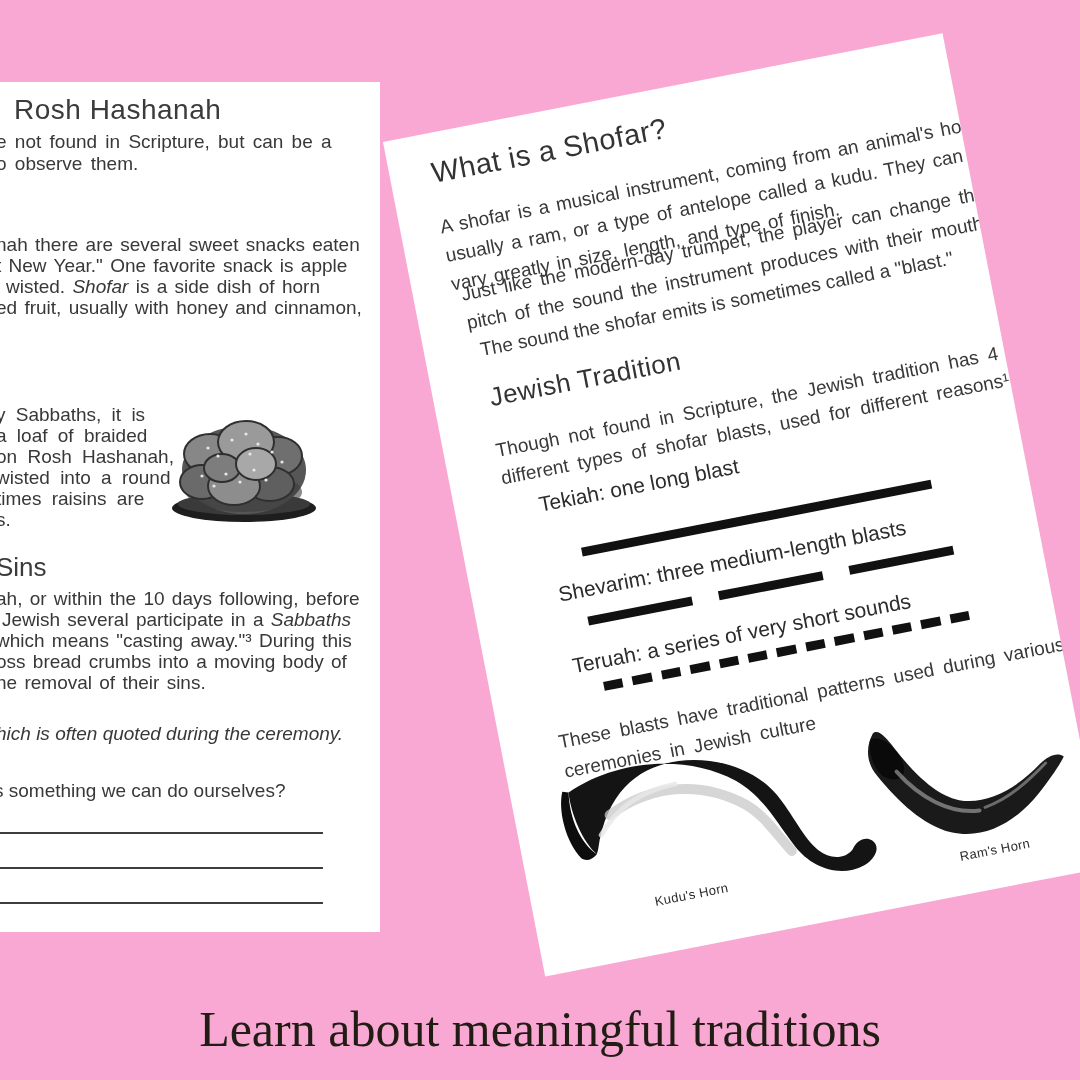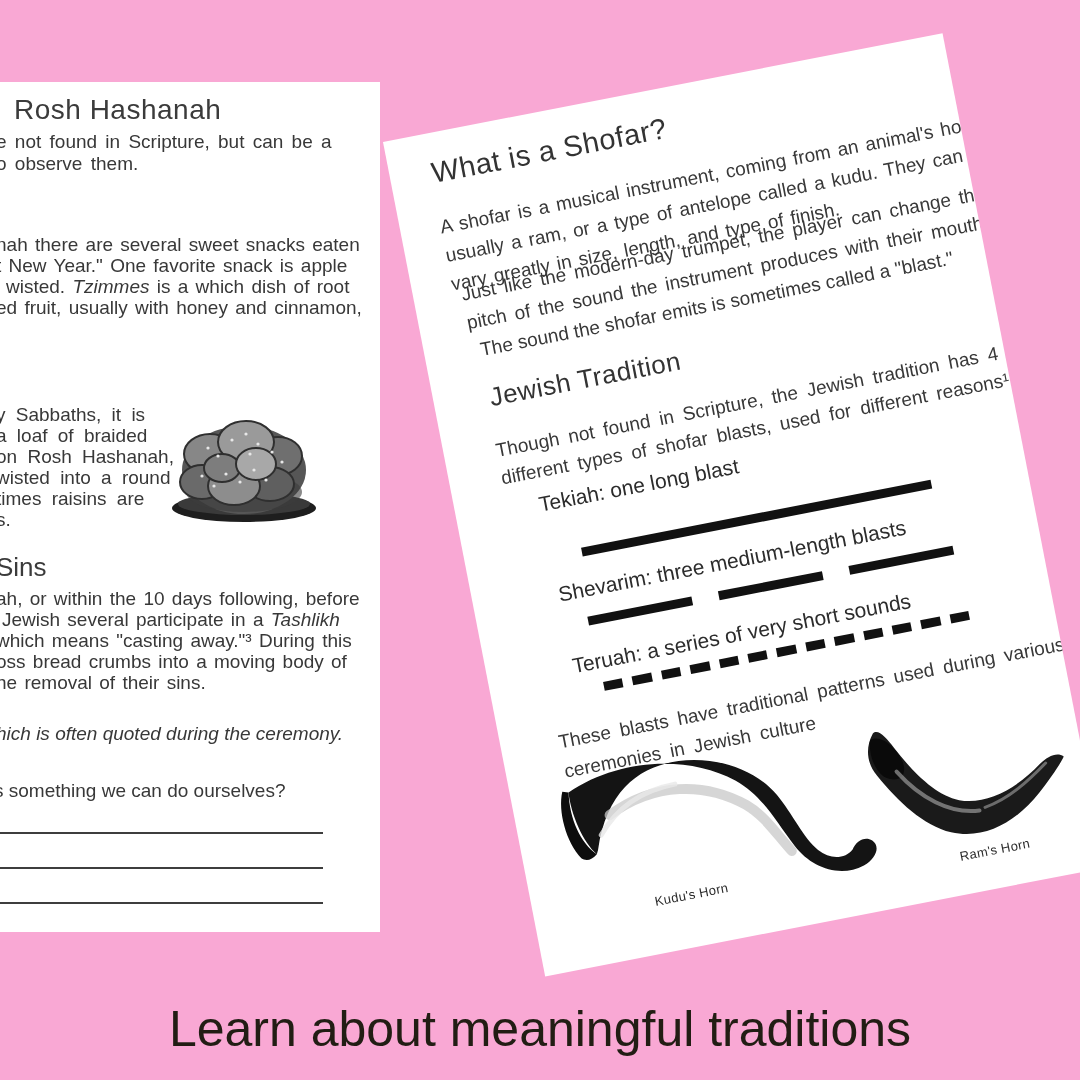--- a/index.html
+++ b/index.html
@@ -41,38 +41,38 @@
   .blast-bar{display:flex;}
   .blast-bar span{height:9px;background:#111;flex:1;}
   .bb0{left:117px;top:436px;width:356px;}
   .bb1{left:110px;top:505px;width:372px;gap:27px;}
   .bb2{left:113px;top:572px;width:372px;gap:10px;}
   .horn-label{font-size:13px;color:#2b2b2b;letter-spacing:.3px;white-space:nowrap;}
   .kudu-label{left:122px;top:790px;} .ram-label{left:430px;top:804px;}
   .kudu-svg{left:34px;top:634px;} .ram-svg{left:354px;top:646px;}
 
   .caption{position:absolute;left:0;right:0;top:1000px;text-align:center;
-           font-family:Liberation Sans, sans-serif;font-size:50px;color:#221d14;letter-spacing:0;}
+           font-family:Liberation Serif, serif;font-size:50px;color:#221d14;letter-spacing:0;}
   i{font-style:italic;}
 </style>
 </head>
 <body style="background: rgb(222, 191, 66);">
 
 <div class="canvas" style="background: #f9a8d4;">
 
   <div class="page page-left">
     <div class="abs lp-title">Rosh Hashanah</div>
     <div class="abs lines lp-intro">
         <div class="ln"><span>e not found in Scripture, but can be a</span></div>
         <div class="ln"><span>o observe them.</span></div>
       </div>
     <div class="abs lines lp-snacks">
         <div class="ln"><span>nah there are several sweet snacks eaten</span></div>
         <div class="ln"><span>t New Year." One favorite snack is apple</span></div>
-        <div class="ln"><span>wisted. </span><i>Tzimmes</i><span> is a which dish of root</span></div>
+        <div class="ln"><span>wisted. </span><i>Shofar</i><span> is a side dish of horn</span></div>
         <div class="ln"><span>ed fruit, usually with honey and cinnamon,</span></div>
       </div>
     <div class="abs lines lp-challah-text">
         <div class="ln"><span>y Sabbaths, it is</span></div>
         <div class="ln"><span>a loaf of braided</span></div>
         <div class="ln"><span>on Rosh Hashanah,</span></div>
         <div class="ln"><span>wisted into a round</span></div>
         <div class="ln"><span>times raisins are</span></div>
         <div class="ln"><span>s.</span></div>
       </div>
@@ -106,21 +106,21 @@
           <circle cx="104" cy="86" r="1.6"></circle>
           <circle cx="40" cy="82" r="1.6"></circle>
         <circle cx="52" cy="92" r="1.6"></circle>
           <circle cx="88" cy="60" r="1.6"></circle>
       </g>
     </svg>
 
     <div class="abs lp-sins">Sins</div>
     <div class="abs lines lp-tashlikh">
         <div class="ln"><span>ah, or within the 10 days following, before</span></div>
-        <div class="ln"><span>Jewish several participate in a </span><i>Tashlikh</i></div>
+        <div class="ln"><span>Jewish several participate in a </span><i>Sabbaths</i></div>
         <div class="ln"><span>which means "casting away."³ During this</span></div>
         <div class="ln"><span>oss bread crumbs into a moving body of</span></div>
         <div class="ln"><span>he removal of their sins.</span></div>
       </div>
     <div class="abs lp-note">hich is often quoted during the ceremony.</div>
     <div class="abs lp-question">s something we can do ourselves?</div>
     <div class="abs lp-answers">
         <div class="ans-line"></div>
         <div class="ans-line"></div>
         <div class="ans-line"></div>

